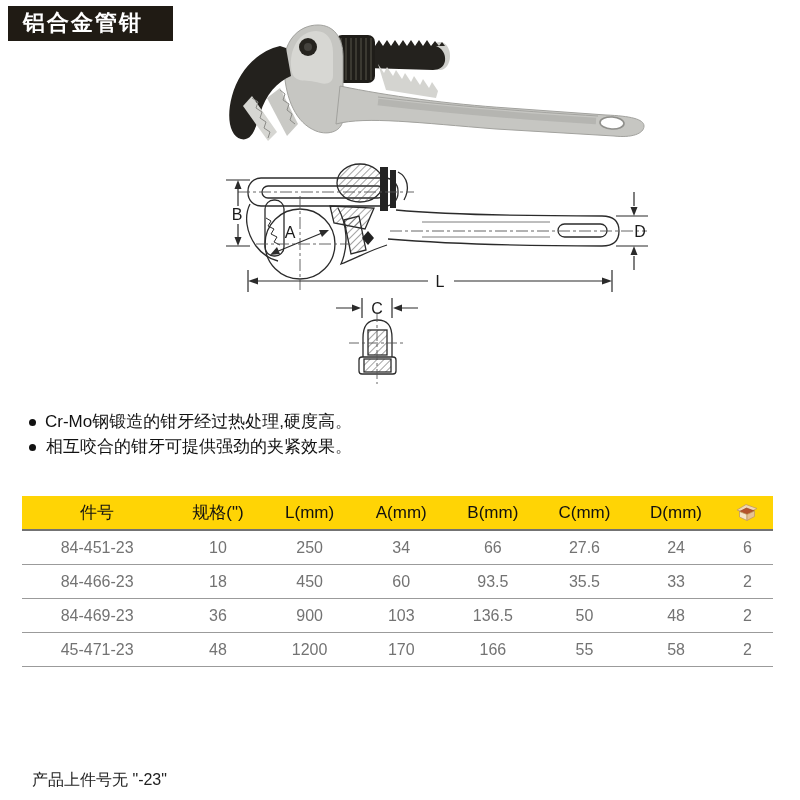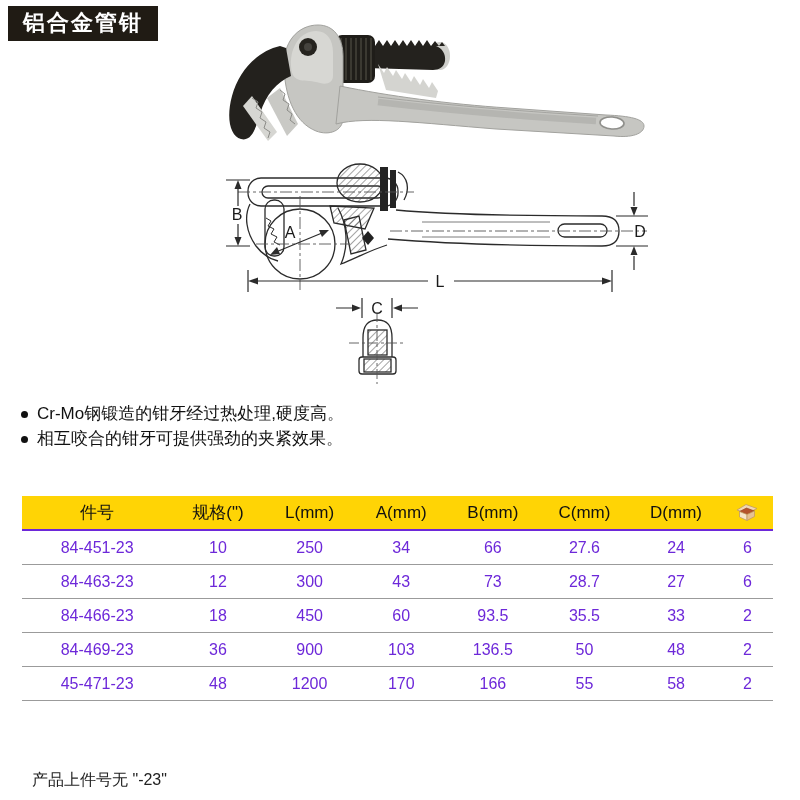--- a/index.html
+++ b/index.html
@@ -7,46 +7,46 @@
     --badge-bg:#201b14;
   }
   html,body{margin:0;padding:0;}
   body{
     width:800px;height:800px;background:#ffffff;position:relative;
     font-family:"Liberation Sans", sans-serif;color:#1a1a1a;overflow:hidden;
   }
   .badge{
     position:absolute;left:8px;top:6px;background:var(--badge-bg);
     color:#ffffff;font-size:22px;font-weight:bold;letter-spacing:2px;
-    padding:5px 15px 6px 15px;line-height:1.1;
+    padding:5px 30px 6px 15px;line-height:1.1;
   }
   .photo-wrap{position:absolute;left:228px;top:18px;width:432px;height:144px;}
   .diagram-wrap{position:absolute;left:210px;top:158px;width:440px;height:240px;}
   .features{
-    position:absolute;left:20px;top:402px;margin:0;padding:0;list-style:none;
+    position:absolute;left:20px;top:402px;margin:8px;padding:0;list-style:none;text-align:right;
   }
   .features li{
     position:relative;font-size:17px;line-height:24.5px;color:#111;
     padding-left:17px;white-space:nowrap;
   }
   .features li::before{
     content:"";position:absolute;left:1px;top:9px;width:7px;height:7px;
     border-radius:50%;background:#111;
   }
   table.spec{
     position:absolute;left:22px;top:496px;width:751px;
     border-collapse:collapse;table-layout:fixed;
   }
   table.spec thead th{
     background:var(--header-bg);height:33px;font-size:17px;font-weight:normal;
-    color:#111;text-align:center;vertical-align:middle;border-bottom:2px solid #6d28d9;
+    color:#111;text-align:center;vertical-align:middle;border-bottom:2px solid #737373;
     padding:0;
   }
   table.spec tbody td{
-    height:33px;font-size:16px;color:#6d28d9;text-align:center;vertical-align:middle;
+    height:33px;font-size:16px;color:#737373;text-align:center;vertical-align:middle;
     border-bottom:1px solid #9b9b9b;padding:0;background:#ffffff;
   }
   .qty-icon-cell svg{display:block;margin:0 auto;}
   .footer-note{
     position:absolute;left:32px;top:770px;font-size:16px;color:#222;
   }
   svg text.dim{
     font-family:"Liberation Sans", sans-serif;font-size:16px;fill:#1a1a1a;
   }
 </style>
@@ -227,30 +227,20 @@
     <td>84-451-23</td>
     <td>10</td>
     <td>250</td>
     <td>34</td>
     <td>66</td>
     <td>27.6</td>
     <td>24</td>
     <td>6</td>
   </tr>
 
-  <tr>
-    <td>84-463-23</td>
-    <td>12</td>
-    <td>300</td>
-    <td>43</td>
-    <td>73</td>
-    <td>28.7</td>
-    <td>27</td>
-    <td>6</td>
-  </tr>
 
 
   <tr>
     <td>84-466-23</td>
     <td>18</td>
     <td>450</td>
     <td>60</td>
     <td>93.5</td>
     <td>35.5</td>
     <td>33</td>

